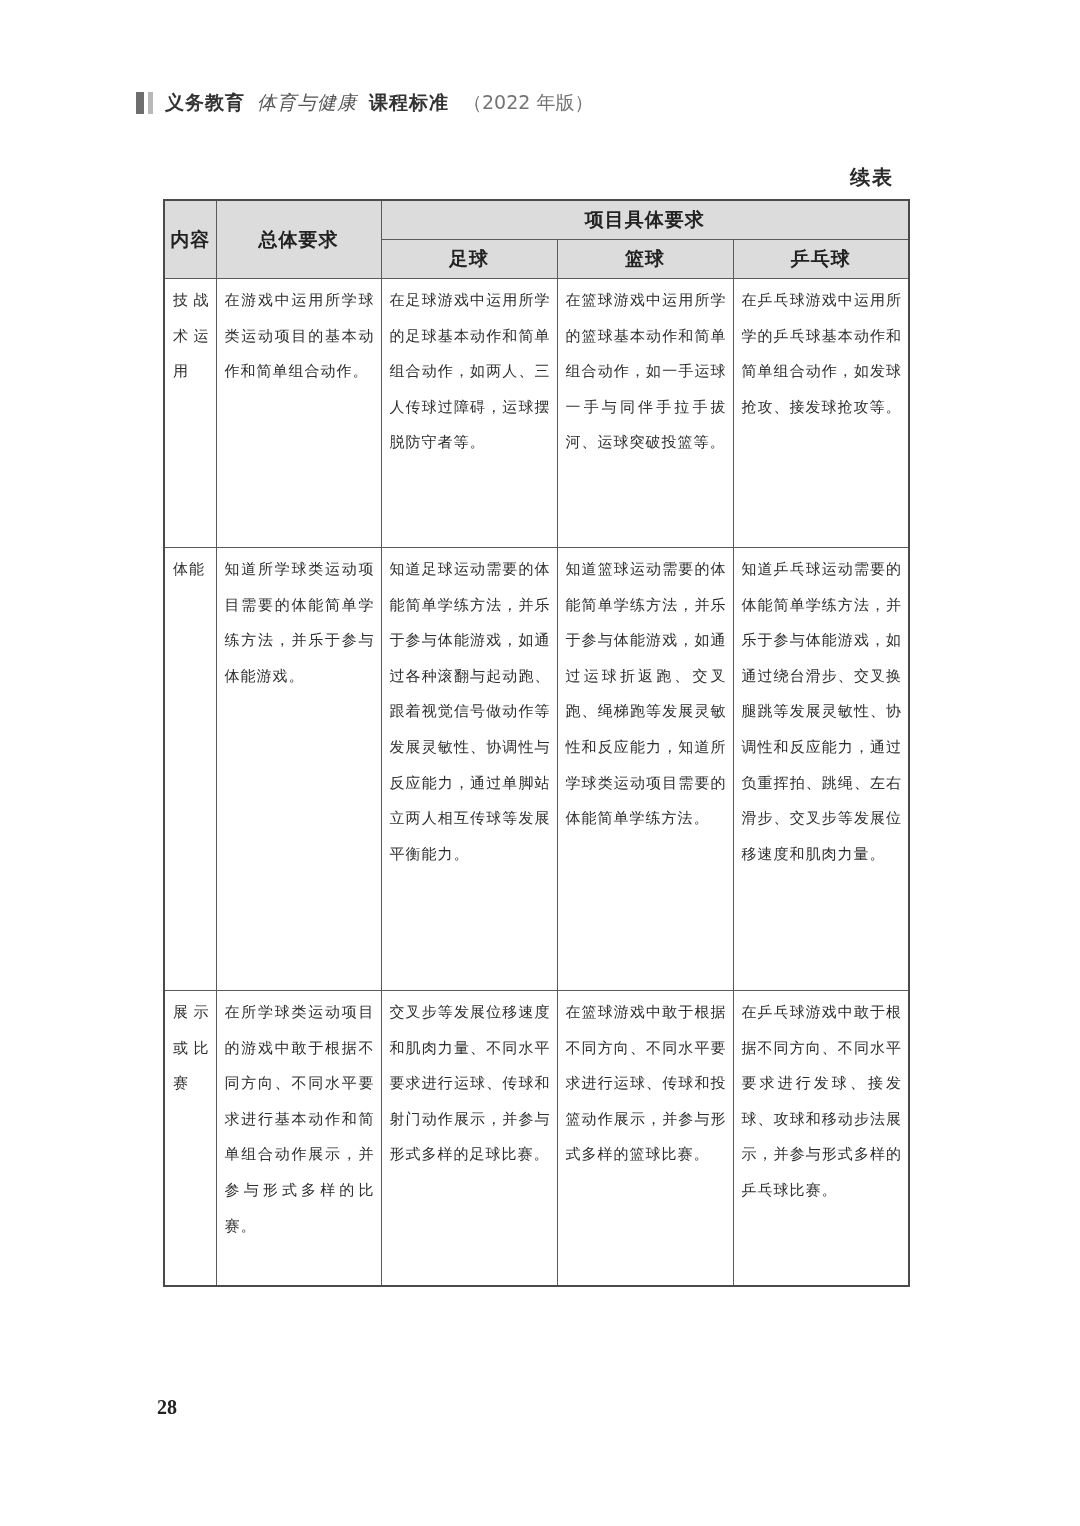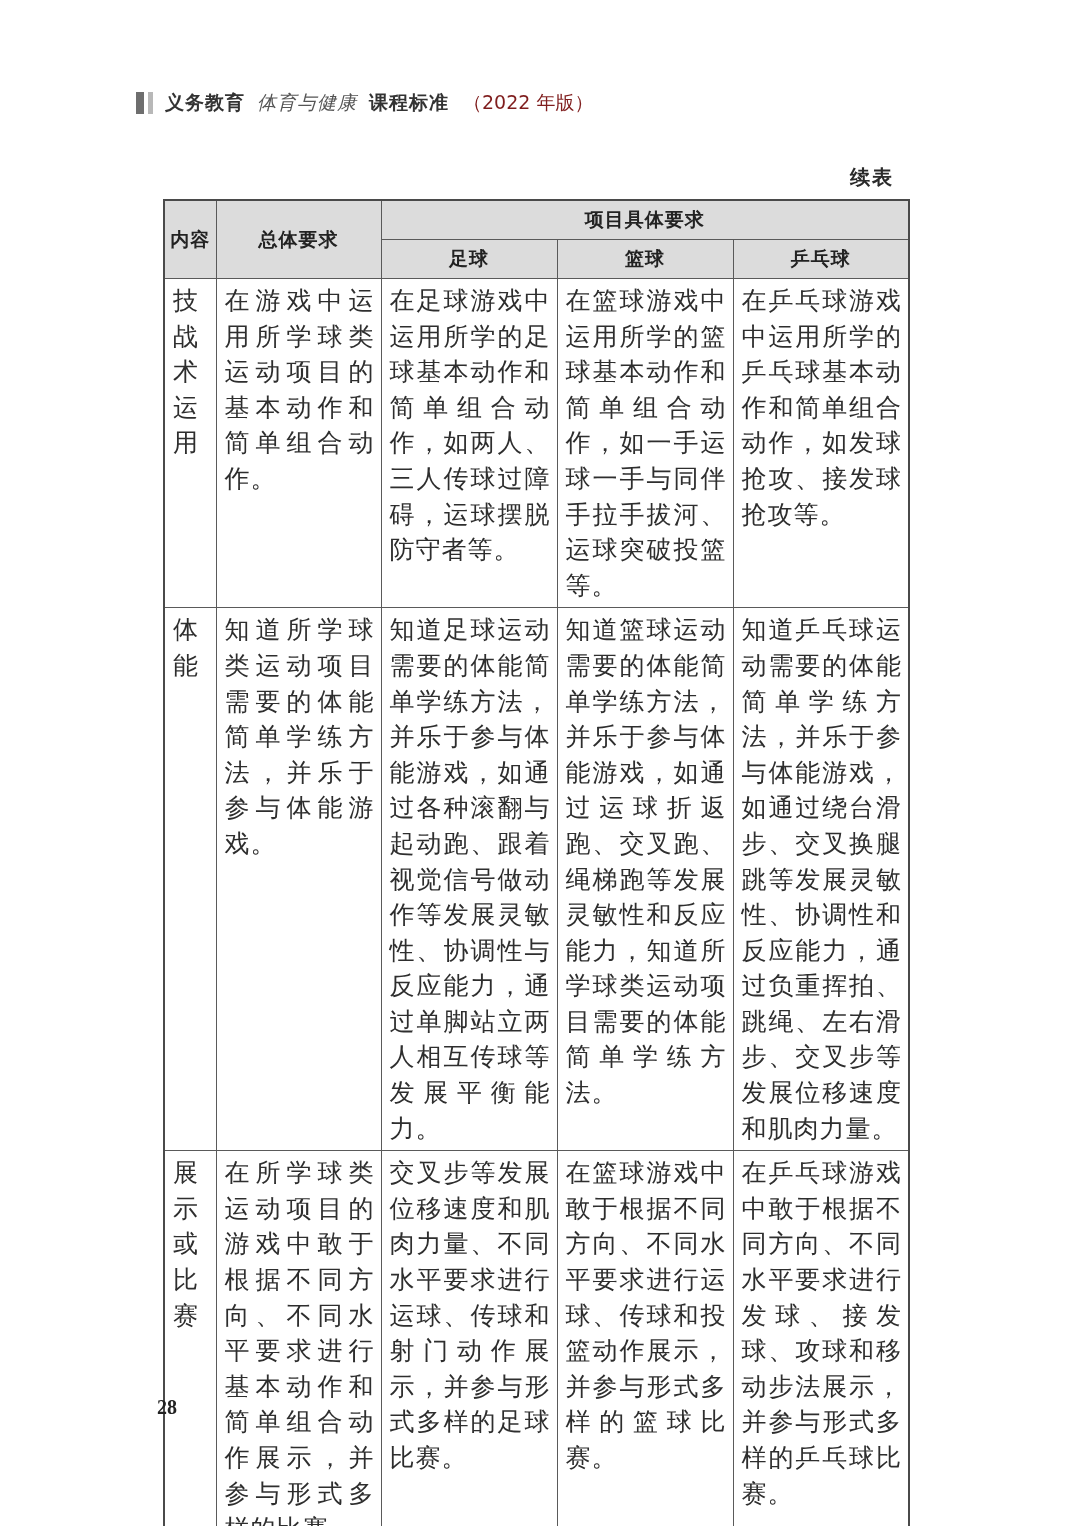--- a/index.html
+++ b/index.html
@@ -9,36 +9,36 @@
     overflow: hidden;
   }
   .running-head {
     position: absolute; left: 136px; top: 88px; height: 30px;
     display: flex; align-items: center; font-size: 19px; color: #333;
   }
   .bar { display: inline-block; width: 8px; height: 22px; background: #6e6e6e; margin-right: 4px; }
   .bar.light { width: 5px; background: #b8b8b8; margin-right: 12px; }
   .head-bold { font-weight: bold; letter-spacing: 1px; }
   .head-italic { font-style: italic; margin: 0 12px; color: #555; font-family: Liberation Serif, serif; letter-spacing: 1px; }
-  .head-year { margin-left: 14px; color: #7f1d1d; }
+  .head-year { margin-left: 14px; color: #737373; }
   .cont {
     position: absolute; right: 186px; top: 164px; font-size: 20px; font-weight: bold;
     letter-spacing: 2px; color: #2a2a2a;
   }
   table.std {
     position: absolute; left: 163px; top: 199px; width: 627px;
     border-collapse: collapse; table-layout: fixed; border: 2px solid #4a4a4a;
   }
   table.std th, table.std td { border: 1.5px solid #5a5a5a; }
   table.std th {
     background: #dcdcdc; font-weight: bold; font-size: 19px; color: #222; height: 38px;
     text-align: center; padding: 0; letter-spacing: 1px;
   }
   table.std td {
-    vertical-align: top; font-size: 25px; line-height: 35.6px; padding: 4px 6px 4px 8px;
+    vertical-align: top; font-size: 15px; line-height: 35.6px; padding: 4px 6px 4px 8px;
     text-align: justify; text-align-last: left; letter-spacing: 1px; color: #2e2e2e;
     font-family: "DejaVu Serif", serif;
   }
   td.content-cell {
     vertical-align: middle; padding: 2px 2px 2px 4px; font-family: "DejaVu Sans", sans-serif;
     font-size: 19.5px; line-height: 36px;
   }
   .col-content { width: 52px; }
   .col-overall { width: 165px; }
   .col-sport { width: 176px; }

